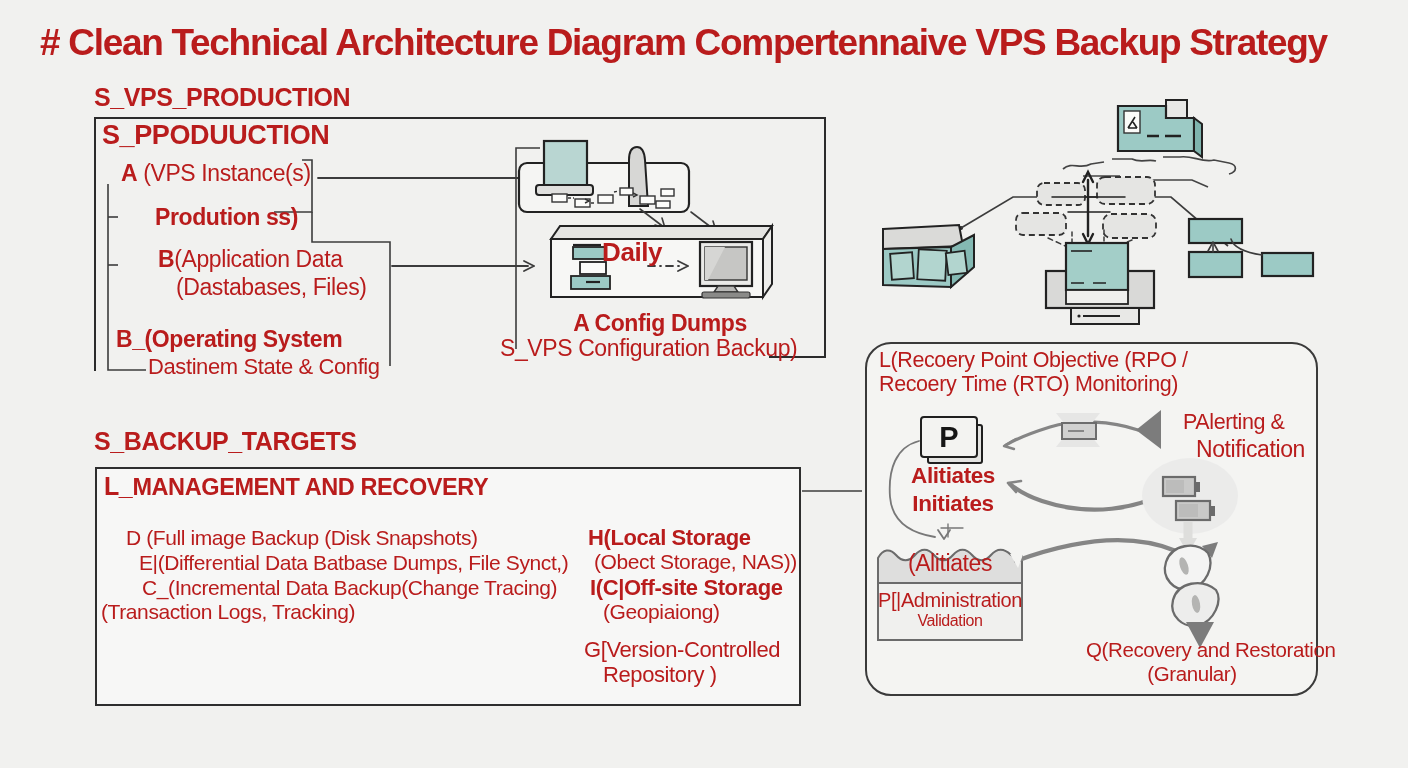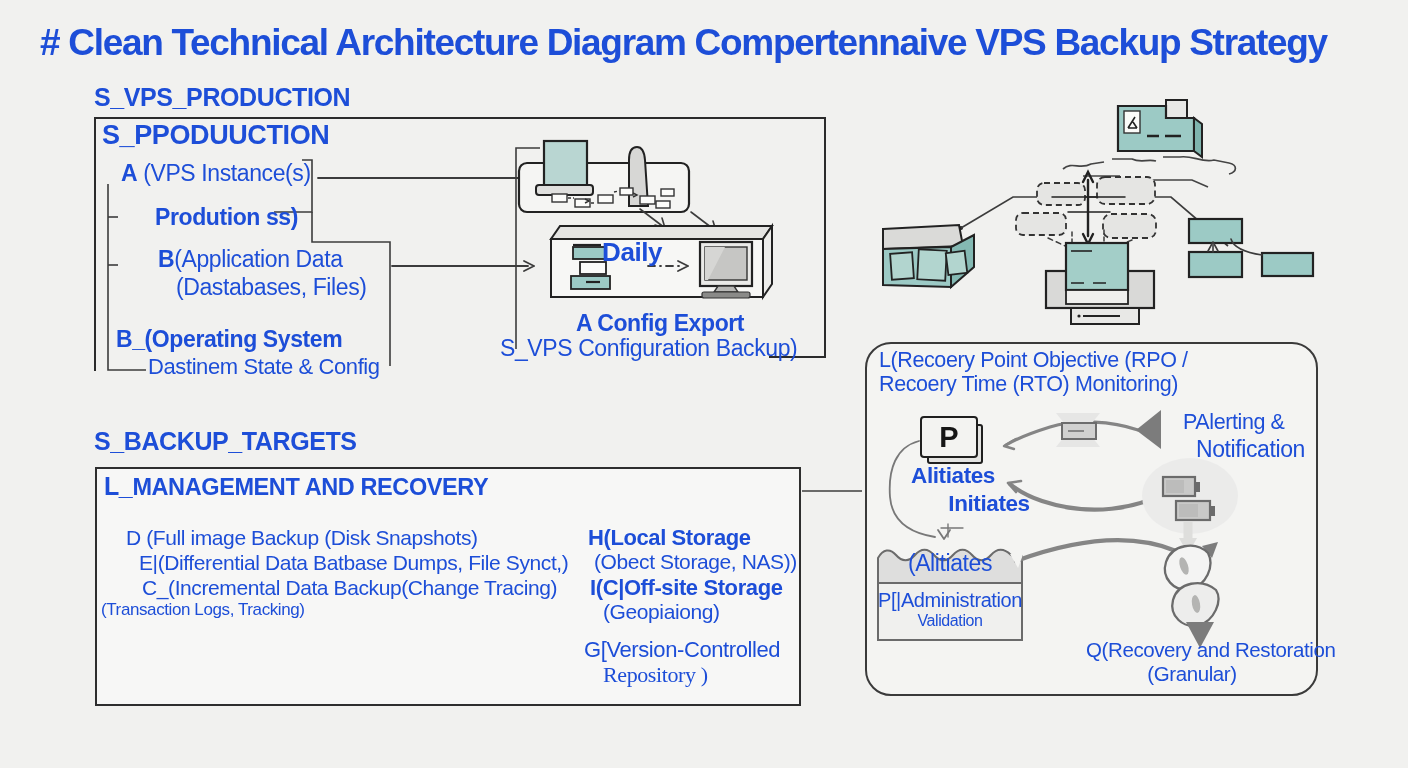--- a/index.html
+++ b/index.html
@@ -1,19 +1,19 @@
 <!DOCTYPE html>
 <html><head>
 <meta charset="utf-8">
 <style>
   html,body{margin:0;padding:0;background:#e8e8e6;}
   .page{position:relative;width:1408px;height:768px;background:#f1f1ef;overflow:hidden;
         font-family:"Liberation Sans", sans-serif;color:#161616;}
   svg.art{position:absolute;left:0;top:0;width:1408px;height:768px;}
-  .t{position:absolute;white-space:nowrap;color:#1d4ed8;letter-spacing:-0.4px;line-height:1.05;}
+  .t{position:absolute;white-space:nowrap;color:#b91c1c;letter-spacing:-0.4px;line-height:1.05;}
   .c{text-align:center;}
   .w7{font-weight:700;}
   .w6{font-weight:600;}
   .box{position:absolute;border:2px solid #2e2e2e;}
   .panel{position:absolute;border:2px solid #3a3a3a;border-radius:26px;background:rgba(250,250,248,0.35);}
   .keycap{position:absolute;left:920px;top:416px;width:54px;height:38px;background:#f3f3f1;
           border:2.5px solid #1f1f1f;border-radius:4px;display:flex;align-items:center;justify-content:center;
           font-size:29px;font-weight:700;box-shadow:6px 7px 0 -3px #e3e3e1, 6px 7px 0 -1px #1f1f1f;}
 </style>
 </head>
@@ -236,45 +236,45 @@
 </div>
 <div class="t w7" style="left:155px;top:205px;font-size:23px;">Prodution ss)</div>
 <div class="t" style="left:158px;top:247px;font-size:23px;">
   <span class="w7">B</span><span>(Application Data</span>
 </div>
 <div class="t" style="left:176px;top:275px;font-size:23px;">(Dastabases, Files)</div>
 <div class="t w6" style="left:116px;top:327px;font-size:23px;">B_(Operating System</div>
 <div class="t" style="left:148px;top:355px;font-size:22px;">Dastinem State &amp; Config</div>
 
 <div class="t w7" style="left:602px;top:239px;font-size:26px;">Daily</div>
-<div class="t c w7" style="left:545px;top:311px;width:230px;font-size:23px;">A Config Export</div>
+<div class="t c w7" style="left:545px;top:311px;width:230px;font-size:23px;">A Config Dumps</div>
 <div class="t c" style="left:500px;top:336px;width:276px;font-size:23px;">S_VPS Configuration Backup)</div>
 
 <div class="t w7" style="left:94px;top:428px;font-size:25px;">S_BACKUP_TARGETS</div>
 <div class="box" style="left:95px;top:467px;width:702px;height:235px;background:rgba(255,255,255,0.45);"></div>
 <div class="t" style="left:104px;top:473px;font-size:23.5px;">
   <span class="w7" style="font-size:25px;">L_</span><span class="w7">MANAGEMENT AND RECOVERY</span>
 </div>
 <div class="t" style="left:126px;top:527px;font-size:21px;">D (Full image Backup (Disk Snapshots)</div>
 <div class="t" style="left:139px;top:552px;font-size:21px;">E|(Differential Data Batbase Dumps, File Synct,)</div>
 <div class="t" style="left:142px;top:577px;font-size:21px;">C_(Incremental Data Backup(Change Tracing)</div>
-<div class="t" style="left:101px;top:601px;font-size:17px;">(Transaction Logs, Tracking)</div>
+<div class="t" style="left:101px;top:601px;font-size:21px;">(Transaction Logs, Tracking)</div>
 <div class="t w7" style="left:588px;top:526px;font-size:22px;">H(Local Storage</div>
 <div class="t" style="left:594px;top:551px;font-size:21px;">(Obect Storage, NAS))</div>
 <div class="t w7" style="left:590px;top:576px;font-size:22px;">I(C|Off-site Storage</div>
 <div class="t" style="left:603px;top:601px;font-size:21px;">(Geopiaiong)</div>
 <div class="t" style="left:584px;top:638px;font-size:22px;">G[Version-Controlled</div>
-<div class="t" style="left:603px;top:663px;font-size:22px;font-family:Liberation Serif, serif;">Repository )</div>
+<div class="t" style="left:603px;top:663px;font-size:22px;">Repository )</div>
 
 <div class="panel" style="left:865px;top:342px;width:449px;height:350px;"></div>
 <div class="t" style="left:879px;top:349px;font-size:21.5px;">L(Recoery Point Objective (RPO /</div>
 <div class="t" style="left:879px;top:373px;font-size:21.5px;">Recoery Time (RTO) Monitoring)</div>
 <div class="keycap">P</div>
 <div class="t c w7" style="left:908px;top:464px;width:90px;font-size:22.5px;">Alitiates</div>
-<div class="t c w7" style="left:908px;top:492px;width:90px;font-size:22.5px;margin-left:36px;">Initiates</div>
+<div class="t c w7" style="left:908px;top:492px;width:90px;font-size:22.5px;">Initiates</div>
 <div class="t" style="left:1183px;top:411px;font-size:21.5px;">PAlerting &amp;</div>
 <div class="t" style="left:1196px;top:437px;font-size:23px;">Notification</div>
 <div class="t c" style="left:878px;top:551px;width:144px;font-size:23px;">(Alitiates</div>
 <div class="t c" style="left:878px;top:590px;width:144px;font-size:20px;">P[|Administration</div>
 <div class="t c" style="left:878px;top:613px;width:144px;font-size:16px;">Validation</div>
 <div class="t" style="left:1086px;top:639px;font-size:20.5px;">Q(Recovery and Restoration</div>
 <div class="t c" style="left:1086px;top:663px;width:212px;font-size:20.5px;">(Granular)</div>
 
 </div>
 

